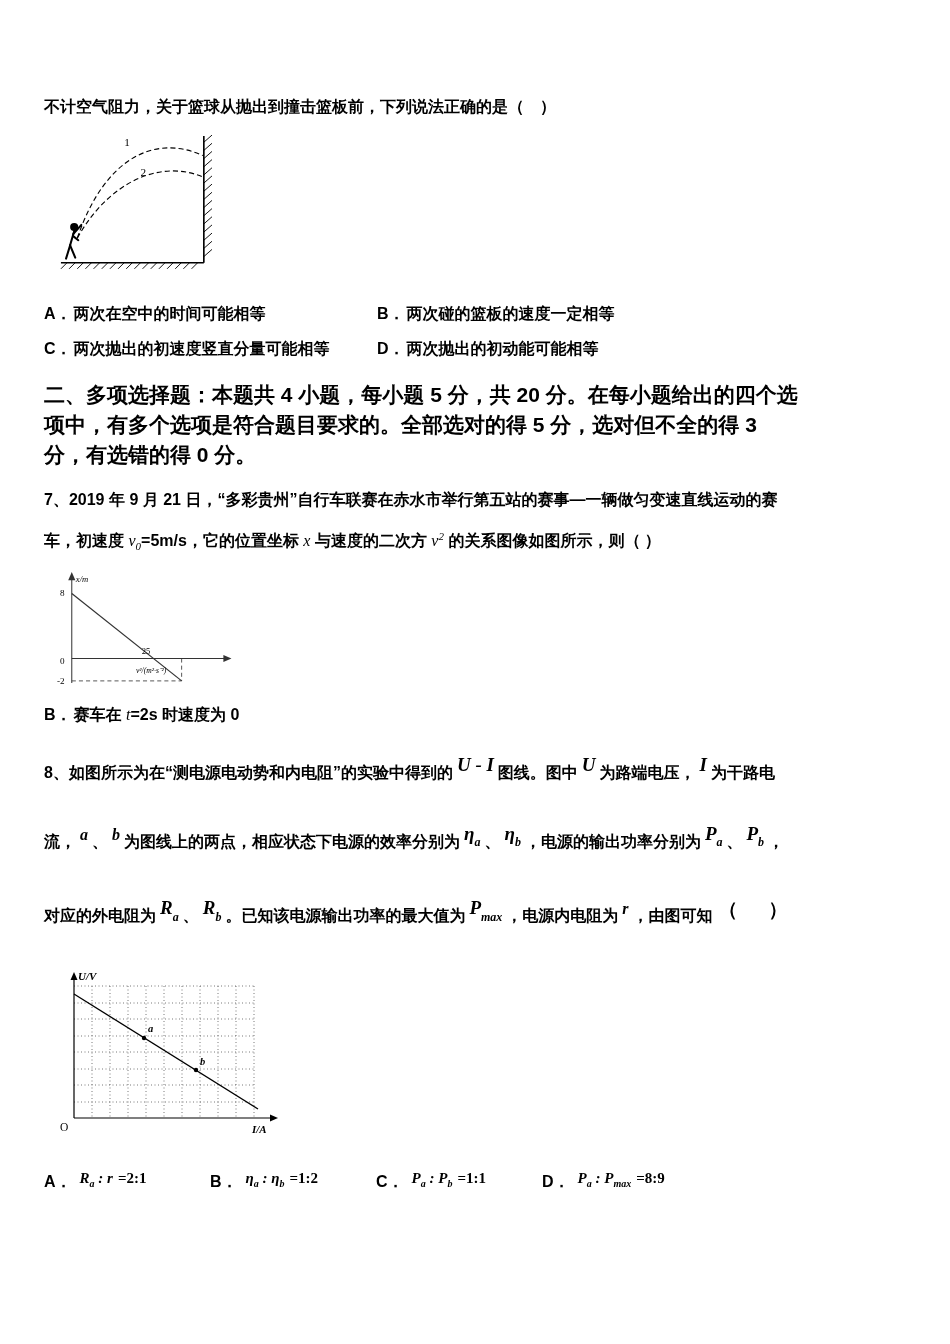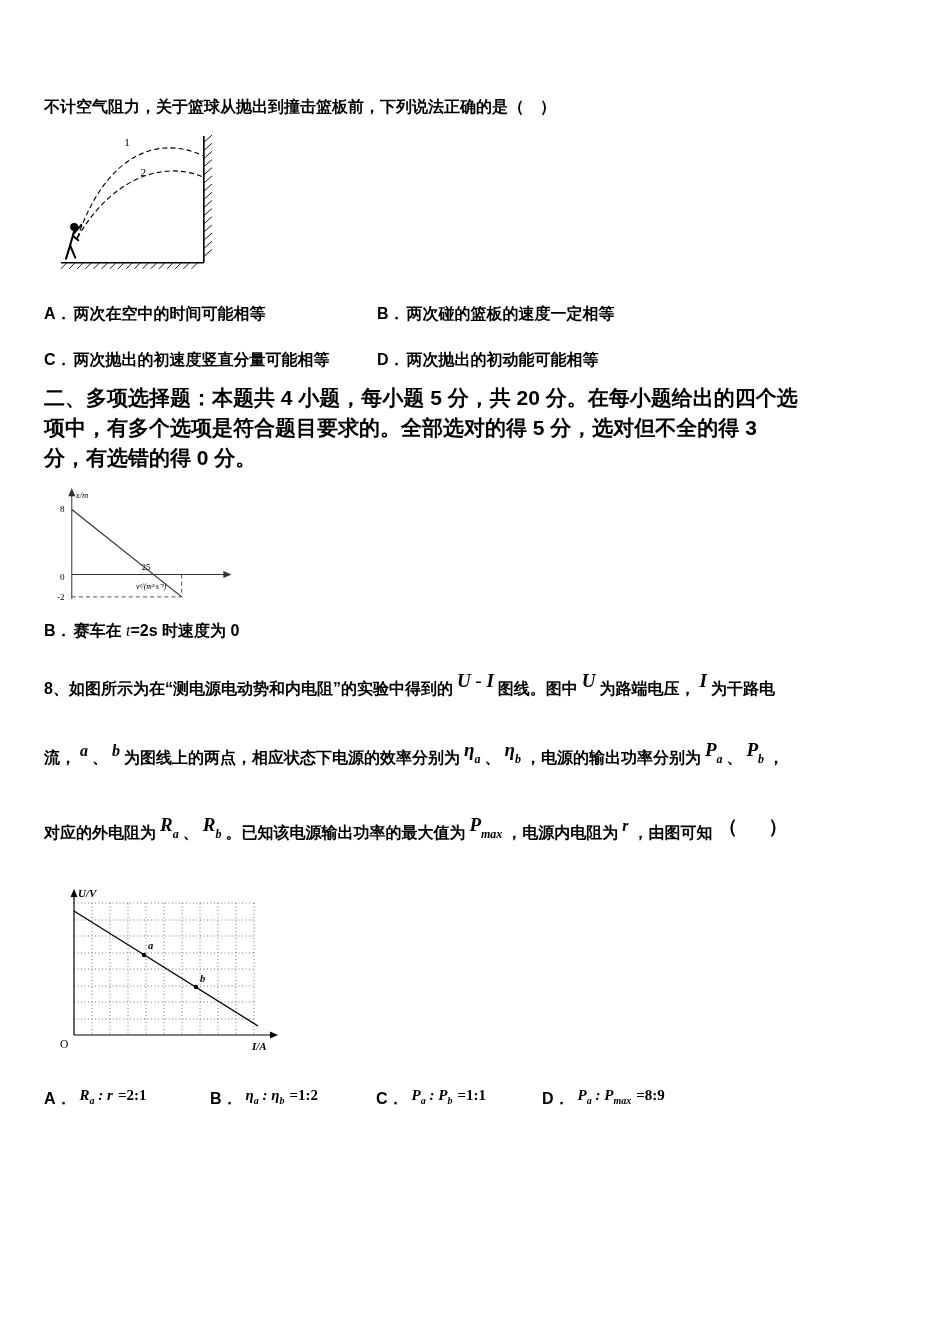--- a/index.html
+++ b/index.html
@@ -7,21 +7,21 @@
   .page { box-sizing:border-box; width:842px; height:1344px; padding:96px 44px 0 44px; overflow:hidden; background:#fff; }
 
   .zh { font-family:"Liberation Sans",sans-serif; font-weight:bold; font-size:16px; color:#000; }
   .m  { font-family:"Liberation Serif",serif; font-style:italic; font-weight:normal; font-size:16px; }
   .m sub, .msub { font-size:11px; font-style:italic; }
   .msup { font-size:11px; font-style:italic; }
 
   .q6-stem { margin:0 0 12px 0; line-height:22px; }
   .fig1 { margin:2px 0 20px 4px; }
 
-  .optgrid { display:grid; grid-template-columns:333px auto; row-gap:23px; margin:16px 0 12px 0; line-height:23px; }
+  .optgrid { display:grid; grid-template-columns:333px auto; row-gap:12px; margin:16px 0 20px 0; line-height:23px; }
   .opt { white-space:nowrap; }
   .olab { margin-right:2px; }
 
   .section-head { line-height:30px; margin:0 0 12px 0; font-size:21px; }
 
   .q7-stem { line-height:36px; margin:0 0 4px 0; }
   .fig2 { margin:4px 0 12px 0; }
   .q7opts .oline { margin:0 0 12px 0; line-height:23px; }
 
   .q8-stem { line-height:68px; margin:4px 0 0 0; }
@@ -95,20 +95,23 @@
     </div>
     <div class="opt">
       <span class="olab">D．</span><span>两次抛出的初动能可能相等</span>
     </div>
   </div>
 
   <div class="section-head zh">
     <span>二、多项选择题：本题共 4 小题，每小题 5 分，共 20 分。在每小题给出的四个选项中，有多个选项是符合题目要求的。全部选对的得 5 分，选对但不全的得 3 分，有选错的得 0 分。</span>
   </div>
 
+  <div class="q7-stem zh">
+    <span>7、2019 年 9 月 21 日，“多彩贵州”自行车联赛在赤水市举行第五站的赛事—一辆做匀变速直线运动的赛车，初速度 </span><span class="m"><span>v</span><sub class="msub">0</sub></span><span>=5m/s，它的位置坐标 </span><span class="m">x</span><span> 与速度的二次方 </span><span class="m"><span>v</span><sup class="msup">2</sup></span><span> 的关系图像如图所示，则（ ）</span>
+  </div>
 
   <div class="fig2">
     <svg width="200" height="118" viewBox="0 0 190 116">
 
       <line x1="24" y1="112" x2="24" y2="6" stroke="#333" stroke-width="1"></line>
       <path d="M24 3 L20.5 11 L27.5 11 Z" fill="#333"></path>
       <line x1="24" y1="88" x2="176" y2="88" stroke="#333" stroke-width="1"></line>
       <path d="M181 88 L173 84.5 L173 91.5 Z" fill="#333"></path>
 
       <line x1="24" y1="24" x2="132" y2="110" stroke="#333" stroke-width="1.2"></line>

